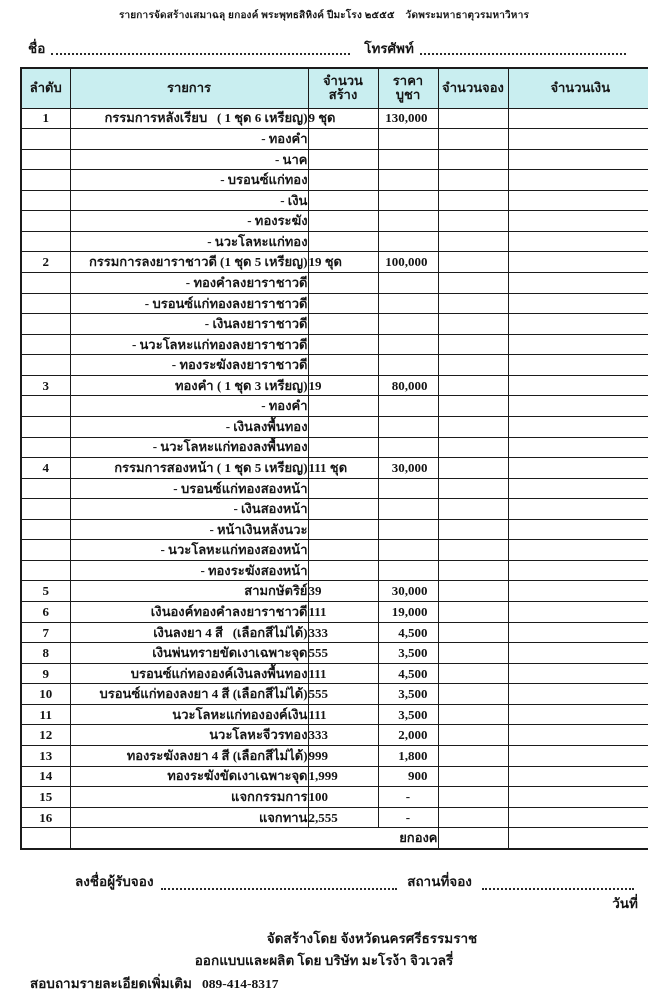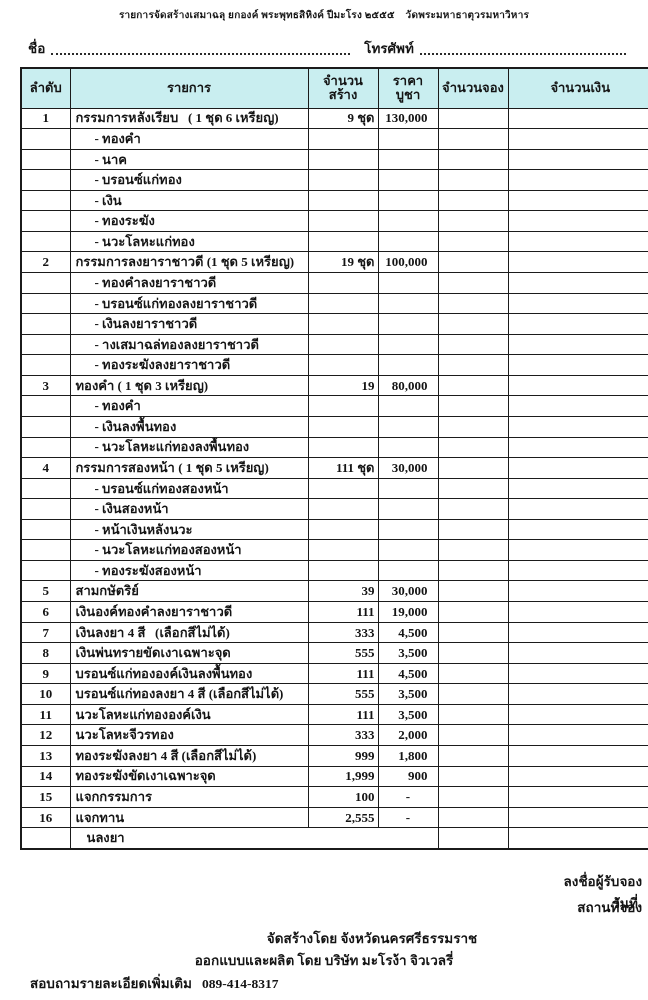--- a/index.html
+++ b/index.html
@@ -26,29 +26,29 @@
   }
   table,th,td{border:1px solid #1b1b1b;}
   table{border-width:2px;}
   thead tr{height:40px;}
   thead th{
     background:#c9eef0;text-align:center;vertical-align:middle;
     white-space:pre-line;font-size:13px;line-height:1.12;padding:0;
   }
   tbody td{padding:0;vertical-align:middle;line-height:1.05;}
   td.c-no{text-align:center;}
-  td.c-name{text-align:left;padding-left:5px;white-space:pre;overflow:hidden;}
+  td.c-name{text-align:right;padding-left:5px;white-space:pre;overflow:hidden;}
   td.c-name.sub{padding-left:24px;}
   td.c-name.summary{padding-left:16px;}
-  td.c-qty{text-align:right;padding-right:3px;}
+  td.c-qty{text-align:left;padding-right:3px;}
   td.c-price{text-align:right;padding-right:10px;}
   td.c-price.dash{text-align:center;padding-right:0;}
   .signrow{
-    position:absolute;top:870px;left:75px;right:6px;
-    display:flex;align-items:flex-end;font-size:13.5px;flex-direction:column;
+    position:absolute;top:870px;left:75px;right:14px;
+    display:flex;align-items:flex-end;font-size:13.5px;
   }
   .signrow .dots-sign{flex:1.55;margin:0 10px 2px 8px;}
   .signrow .dots-place{flex:1;margin:0 0 2px 10px;}
   .daterow{
     position:absolute;top:892px;right:10px;width:233px;
     display:flex;align-items:flex-end;font-size:13.5px;flex-direction:column;
   }
   .daterow .dots-date{flex:1;margin:0 0 2px 10px;}
   .center-line{position:absolute;left:0;width:100%;text-align:center;font-size:13.5px;}
   .made-by{top:927px;padding-left:48px;}
@@ -173,21 +173,21 @@
         <tr>
           <td class="c-no"></td>
           <td class="c-name sub">- เงินลงยาราชาวดี</td>
           <td class="c-qty"></td>
           <td class="c-price"></td>
           <td class="c-book"></td>
           <td class="c-amt"></td>
         </tr>
         <tr>
           <td class="c-no"></td>
-          <td class="c-name sub">- างเสมาฉล่ทองลงยาราชาวดี</td>
+          <td class="c-name sub">- นวะโลหะแก่ทองลงยาราชาวดี</td>
           <td class="c-qty"></td>
           <td class="c-price"></td>
           <td class="c-book"></td>
           <td class="c-amt"></td>
         </tr>
         <tr>
           <td class="c-no"></td>
           <td class="c-name sub">- ทองระฆังลงยาราชาวดี</td>
           <td class="c-qty"></td>
           <td class="c-price"></td>
@@ -365,21 +365,21 @@
         <tr>
           <td class="c-no">16</td>
           <td class="c-name">แจกทาน</td>
           <td class="c-qty">2,555</td>
           <td class="c-price dash">-</td>
           <td class="c-book"></td>
           <td class="c-amt"></td>
         </tr>
         <tr>
           <td class="c-no"></td>
-          <td class="c-name summary" colspan="3">นลงยา</td>
+          <td class="c-name summary" colspan="3">ยกองค</td>
           <td class="c-book"></td>
           <td class="c-amt"></td>
         </tr>
       </tbody>
   </table>
 </div>
 
 <div class="signrow">
   <span>ลงชื่อผู้รับจอง</span>
   <span class="dots dots-sign"></span>

